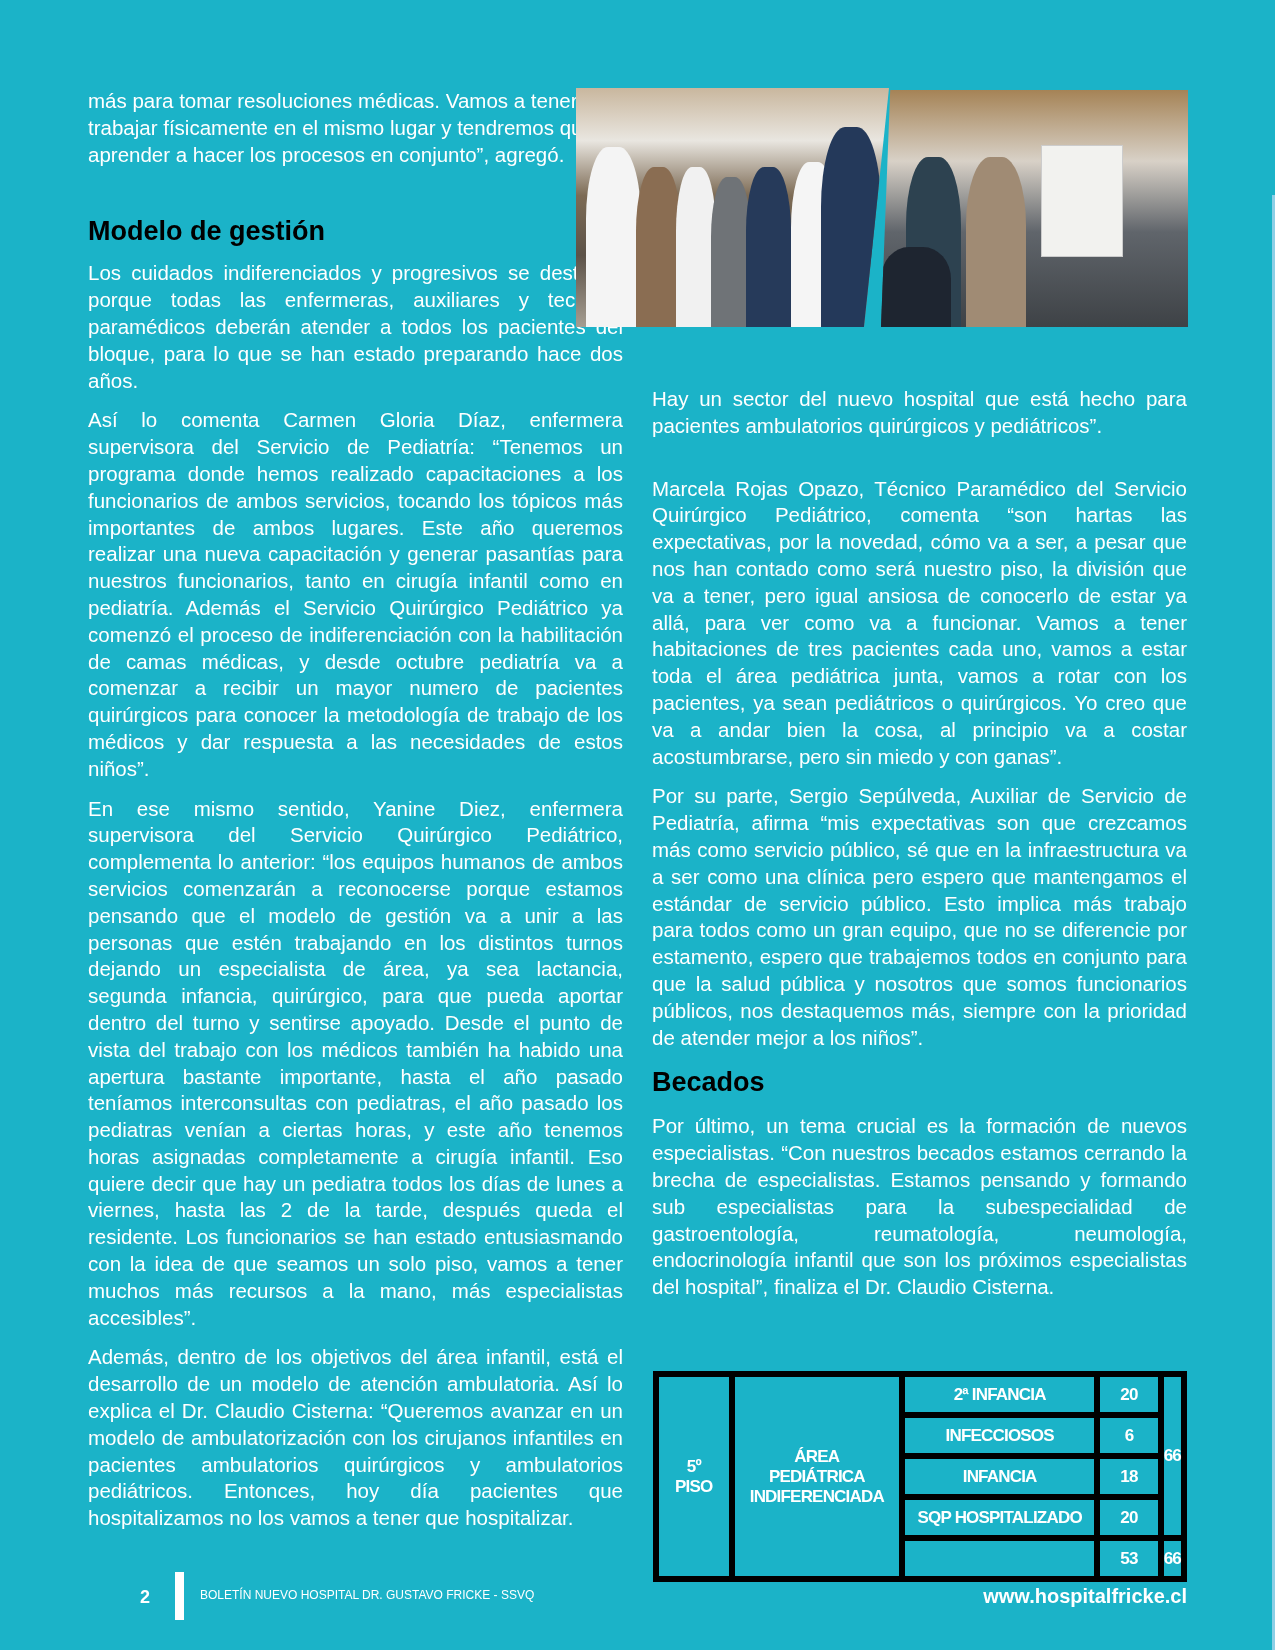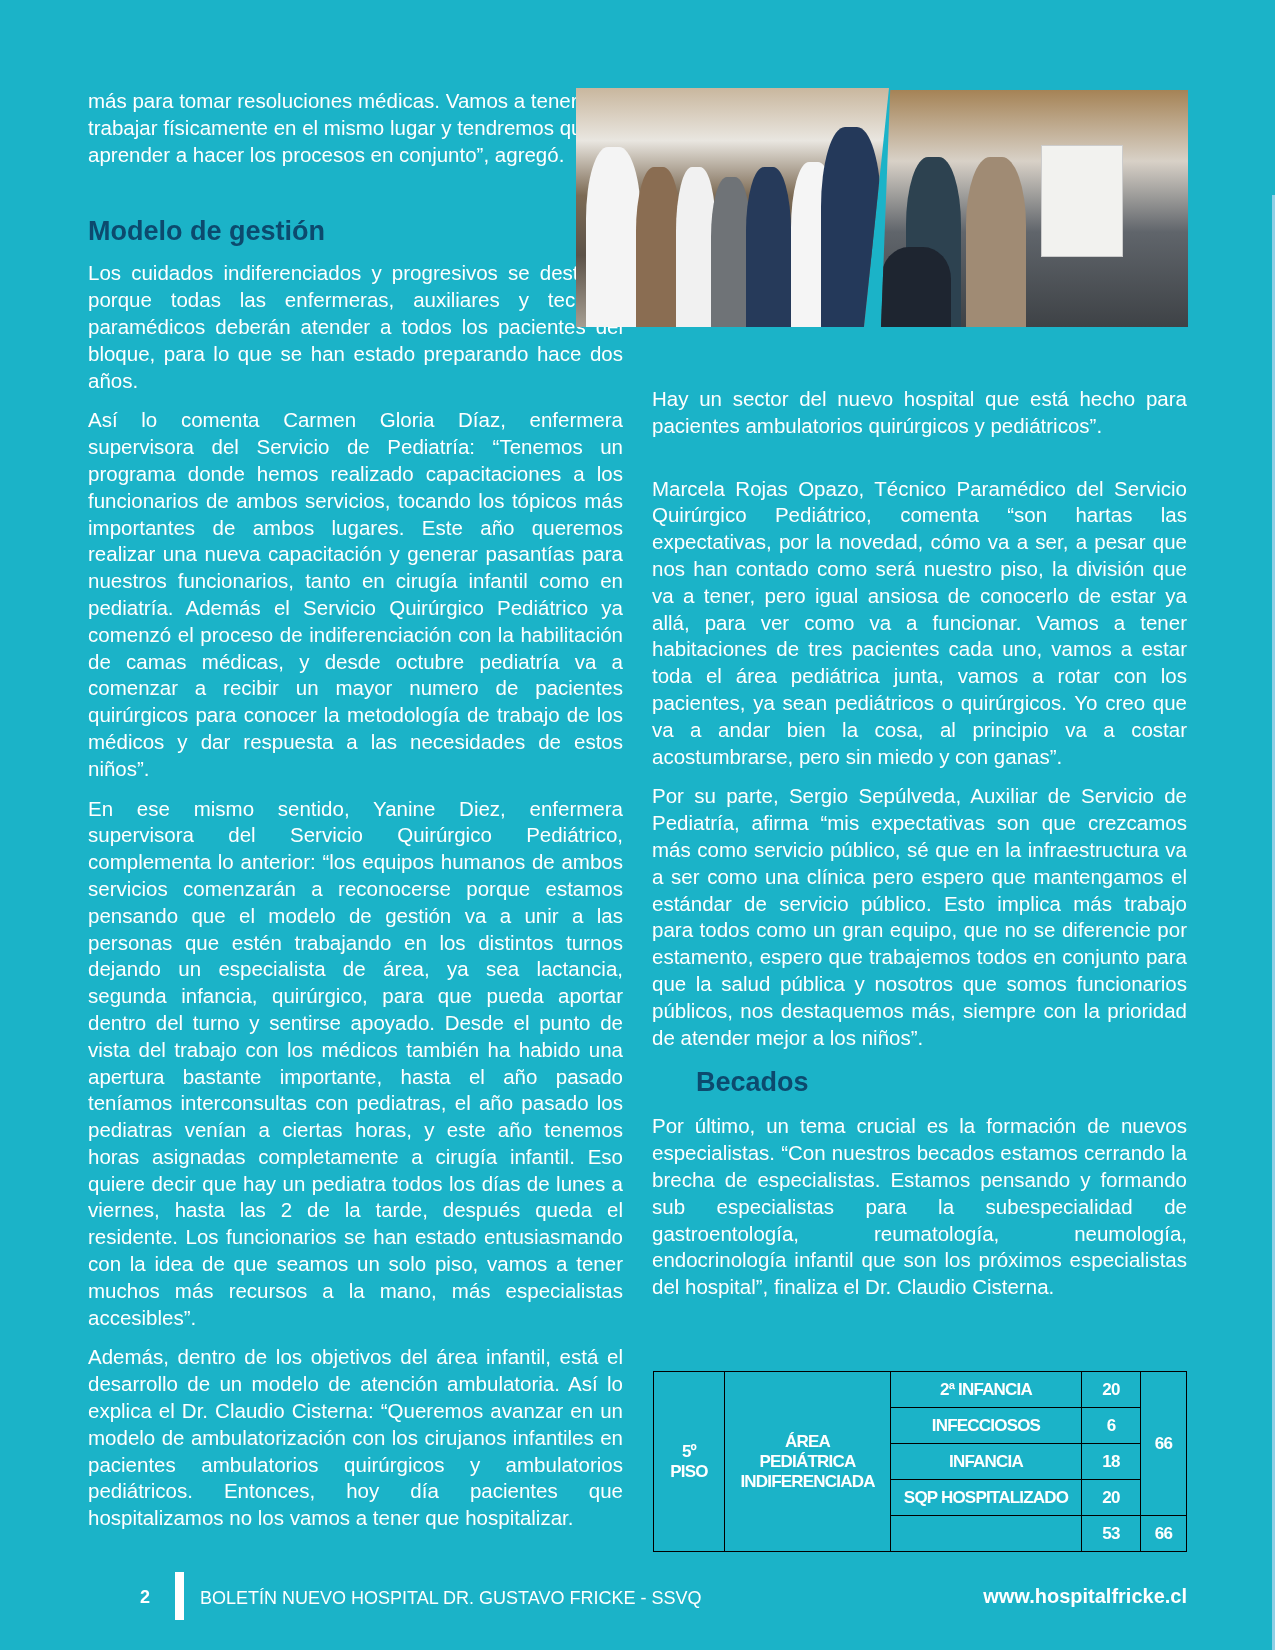--- a/index.html
+++ b/index.html
@@ -3,36 +3,36 @@
 <meta charset="utf-8">
 <style>
   html, body { margin:0; padding:0; }
   body { width:1275px; height:1650px; background:#1bb3c8; position:relative; overflow:hidden;
          font-family:"Liberation Sans", sans-serif; color:#ffffff; }
   .edge { position:absolute; left:1272px; top:195px; width:3px; height:1455px; background:#8ccfe6; }
   .col { position:absolute; font-size:20.5px; line-height:26.8px; text-align:justify; }
   .col p { margin:0 0 13px 0; }
   .left { left:88px; top:88px; width:535px; }
   .right { left:652px; top:366px; width:535px; }
-  h2 { color:#0c4a6e; font-size:27px; font-weight:bold; margin:0; line-height:34px; }
+  h2 { color:#000000; font-size:27px; font-weight:bold; margin:0; line-height:34px; }
   .photos { position:absolute; left:576px; top:88px; width:612px; height:240px; }
   .ph1 { position:absolute; left:0; top:0; width:313px; height:239px;
          background:linear-gradient(180deg,#c9b79e 0%,#e9e6e0 22%,#7d6b55 45%,#5c5248 70%,#a59d91 100%);
          clip-path:polygon(0 0,100% 0,92% 100%,0 100%); }
   .ph2 { position:absolute; left:305px; top:2px; width:307px; height:237px;
          background:linear-gradient(180deg,#a58356 0%,#d8d1c7 30%,#60656b 60%,#3e4246 100%);
          clip-path:polygon(3% 0,100% 0,100% 100%,0 100%); }
   .ph-board { position:absolute; left:160px; top:55px; width:80px; height:110px; background:#f2f2ef; border:1px solid #ccc; }
   .ph-person { position:absolute; bottom:0; border-radius:40% 40% 0 0; }
   table.stats { position:absolute; left:653px; top:1371px; width:534px; border-collapse:collapse;
                 border:1.5px solid #e6f6f9; font-weight:bold; font-size:17px; letter-spacing:-0.8px; }
-  table.stats td { border:1px solid #000000; text-align:center; height:35px; padding:0; }
+  table.stats td { border:6px solid #000000; text-align:center; height:35px; padding:0; }
   .footer-num { position:absolute; left:140px; top:1587px; font-size:18px; font-weight:bold; }
   .footer-bar { position:absolute; left:175px; top:1572px; width:9px; height:48px; background:#ffffff; }
-  .footer-title { position:absolute; left:200px; top:1588px; font-size:18px; }
+  .footer-title { position:absolute; left:200px; top:1588px; font-size:12px; }
   .footer-url { position:absolute; right:88px; top:1585px; font-size:20px; font-weight:bold; }
 </style>
 </head>
 <body>
 
 <div class="edge"></div>
 
 <div class="col left">
   <p style="margin-bottom:46px;text-align:left;">más para tomar resoluciones médicas. Vamos a tener que trabajar físicamente en el mismo lugar y tendremos que aprender a hacer los procesos en conjunto”, agregó.</p>
   <h2 style="margin-bottom:12px;">Modelo de gestión</h2>
@@ -57,21 +57,21 @@
     <div class="ph-person" style="left:85px;width:60px;height:170px;background:#a08b74;"></div>
     <div class="ph-board"></div>
     <div class="ph-person" style="left:0;width:70px;height:80px;background:#1e2530;"></div>
   </div>
 </div>
 
 <div class="col right">
   <p style="margin-bottom:36px;margin-top:20px;">Hay un sector del nuevo hospital que está hecho para pacientes ambulatorios quirúrgicos y pediátricos”.</p>
   <p>Marcela Rojas Opazo, Técnico Paramédico del Servicio Quirúrgico Pediátrico, comenta “son hartas las expectativas, por la novedad, cómo va a ser, a pesar que nos han contado como será nuestro piso, la división que va a tener, pero igual ansiosa de conocerlo de estar ya allá, para ver como va a funcionar. Vamos a tener habitaciones de tres pacientes cada uno, vamos a estar toda el área pediátrica junta, vamos a rotar con los pacientes, ya sean pediátricos o quirúrgicos. Yo creo que va  a andar bien la cosa, al principio va a costar acostumbrarse, pero sin miedo y con ganas”.</p>
   <p style="margin-bottom:14px;">Por su parte, Sergio Sepúlveda, Auxiliar de Servicio de Pediatría, afirma “mis expectativas son que crezcamos más como servicio público, sé que en la infraestructura va a ser como una clínica pero espero que mantengamos el estándar de servicio público. Esto implica más trabajo para todos como un gran equipo, que no se diferencie por estamento, espero que trabajemos todos en conjunto para que la salud pública y nosotros que somos funcionarios públicos, nos destaquemos más, siempre con la prioridad de atender mejor a los niños”.</p>
-  <h2 style="margin-bottom:14px;margin-left:44px;">Becados</h2>
+  <h2 style="margin-bottom:14px;">Becados</h2>
   <p>Por último, un tema crucial es la formación de nuevos especialistas. “Con nuestros becados estamos cerrando la brecha de especialistas. Estamos pensando y formando sub especialistas para la subespecialidad de gastroentología, reumatología, neumología, endocrinología infantil que son los próximos especialistas del hospital”, finaliza el Dr. Claudio Cisterna.</p>
 </div>
 
 <table class="stats">
   <tbody>
       <tr>
     <td rowspan="5" style="width:70px;">
       <div>5º</div>
       <div>PISO</div>
     </td>

